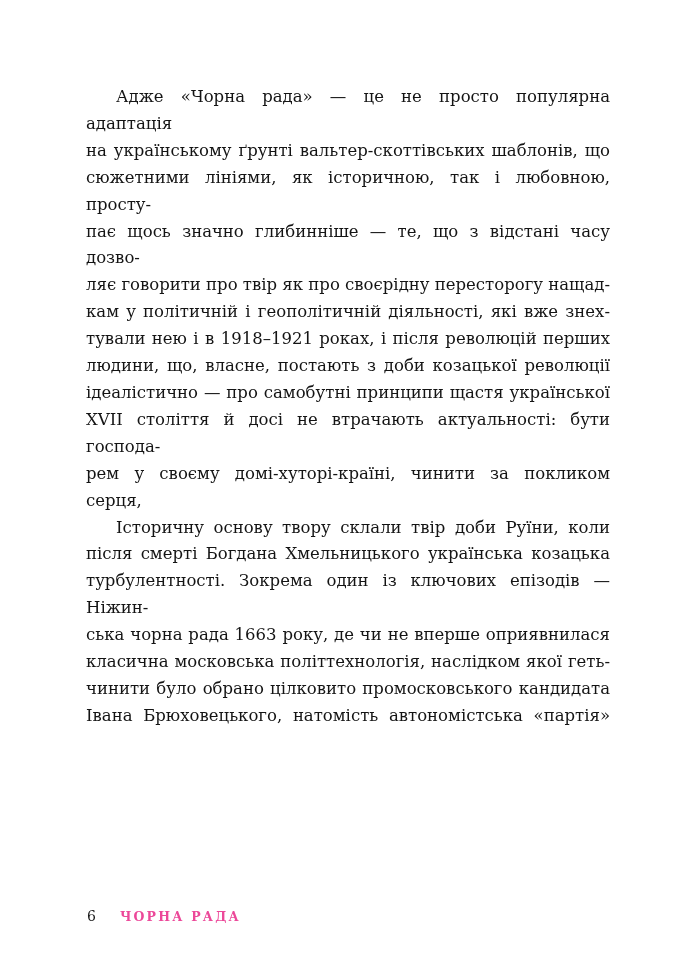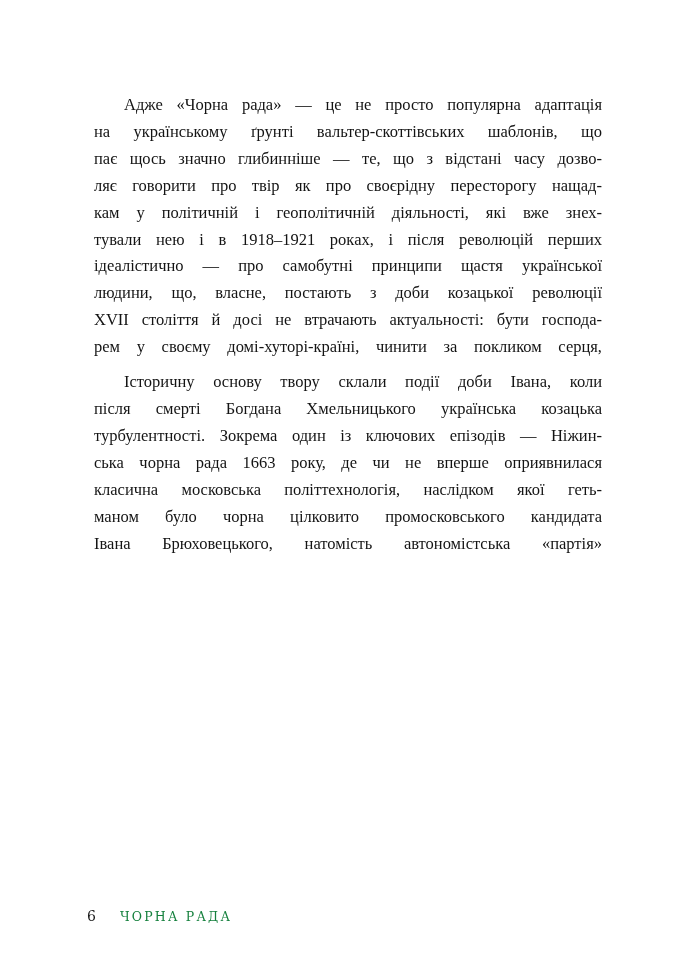--- a/index.html
+++ b/index.html
@@ -19,22 +19,21 @@
   .text-body {
     position: absolute;
     left: 86px;
     top: 84px;
     width: 524px;
     font-size: 16.5px;
     line-height: 26.9px;
     font-weight: 500;
   }
   .paragraph {
-    margin: 8px;
-    font-family: Liberation Serif, serif;
+    margin: 0;
   }
   .line {
     text-align: justify;
     text-align-last: justify;
     white-space: normal;
   }
   .line.first {
     text-indent: 30px;
   }
   .line.last {
@@ -48,48 +47,50 @@
     align-items: baseline;
     gap: 24px;
   }
   .page-num {
     font-size: 14px;
     color: #1a1a1a;
   }
   .running-title {
     font-size: 12.5px;
     letter-spacing: 2.2px;
-    color: #15803d;
+    color: #ec4899;
     text-transform: uppercase;
+    font-weight: bold;
   }
 </style>
 </head>
 <body>
 
 <div class="page">
   <div class="text-body">
       <div class="paragraph">
         <div class="line first">Адже «Чорна рада» — це не просто популярна адаптація</div>
         <div class="line">на українському ґрунті вальтер-скоттівських шаблонів, що</div>
+        <div class="line">сюжетними лініями, як історичною, так і любовною, просту-</div>
         <div class="line">пає щось значно глибинніше — те, що з відстані часу дозво-</div>
         <div class="line">ляє говорити про твір як про своєрідну пересторогу нащад-</div>
         <div class="line">кам у політичній і геополітичній діяльності, які вже знех-</div>
         <div class="line">тували нею і в 1918–1921 роках, і після революцій перших</div>
+        <div class="line">людини, що, власне, постають з доби козацької революції</div>
         <div class="line">ідеалістично — про самобутні принципи щастя української</div>
-        <div class="line">людини, що, власне, постають з доби козацької революції</div>
         <div class="line">XVII століття й досі не втрачають актуальності: бути господа-</div>
         <div class="line">рем у своєму домі-хуторі-країні, чинити за покликом серця,</div>
       </div>
       <div class="paragraph">
-        <div class="line first">Історичну основу твору склали події доби Івана, коли</div>
+        <div class="line first">Історичну основу твору склали твір доби Руїни, коли</div>
         <div class="line">після смерті Богдана Хмельницького українська козацька</div>
         <div class="line">турбулентності. Зокрема один із ключових епізодів — Ніжин-</div>
         <div class="line">ська чорна рада 1663 року, де чи не вперше оприявнилася</div>
         <div class="line">класична московська політтехнологія, наслідком якої геть-</div>
-        <div class="line">маном було чорна цілковито промосковського кандидата</div>
+        <div class="line">чинити було обрано цілковито промосковського кандидата</div>
         <div class="line">Івана Брюховецького, натомість автономістська «партія»</div>
       </div>
     </div>
   <div class="footer">
     <span class="page-num">6</span>
     <span class="running-title">ЧОРНА РАДА</span>
   </div>
 </div>
 
 </body></html>

